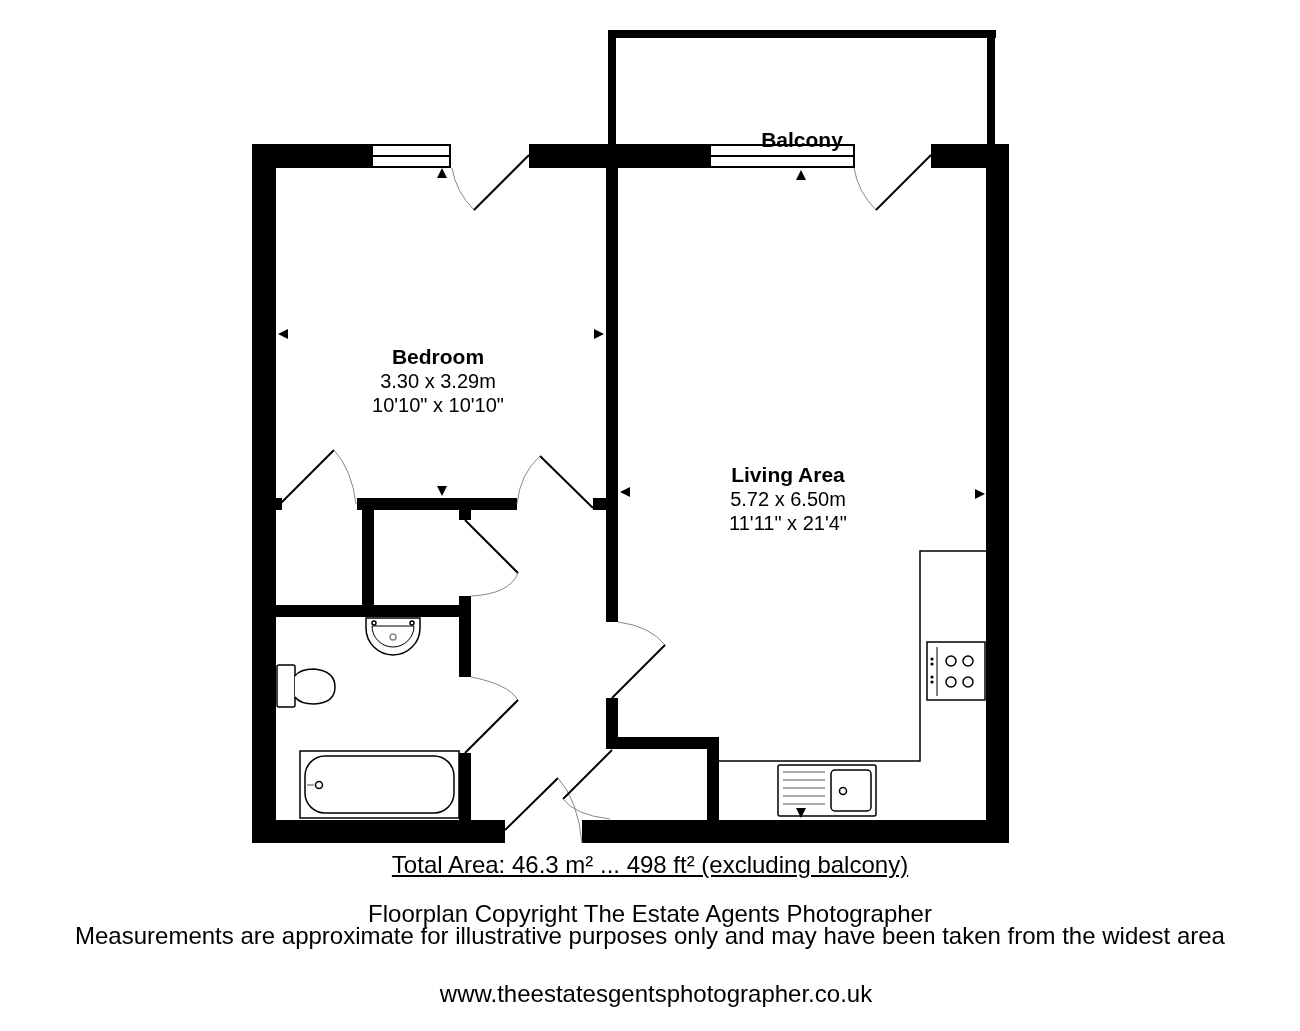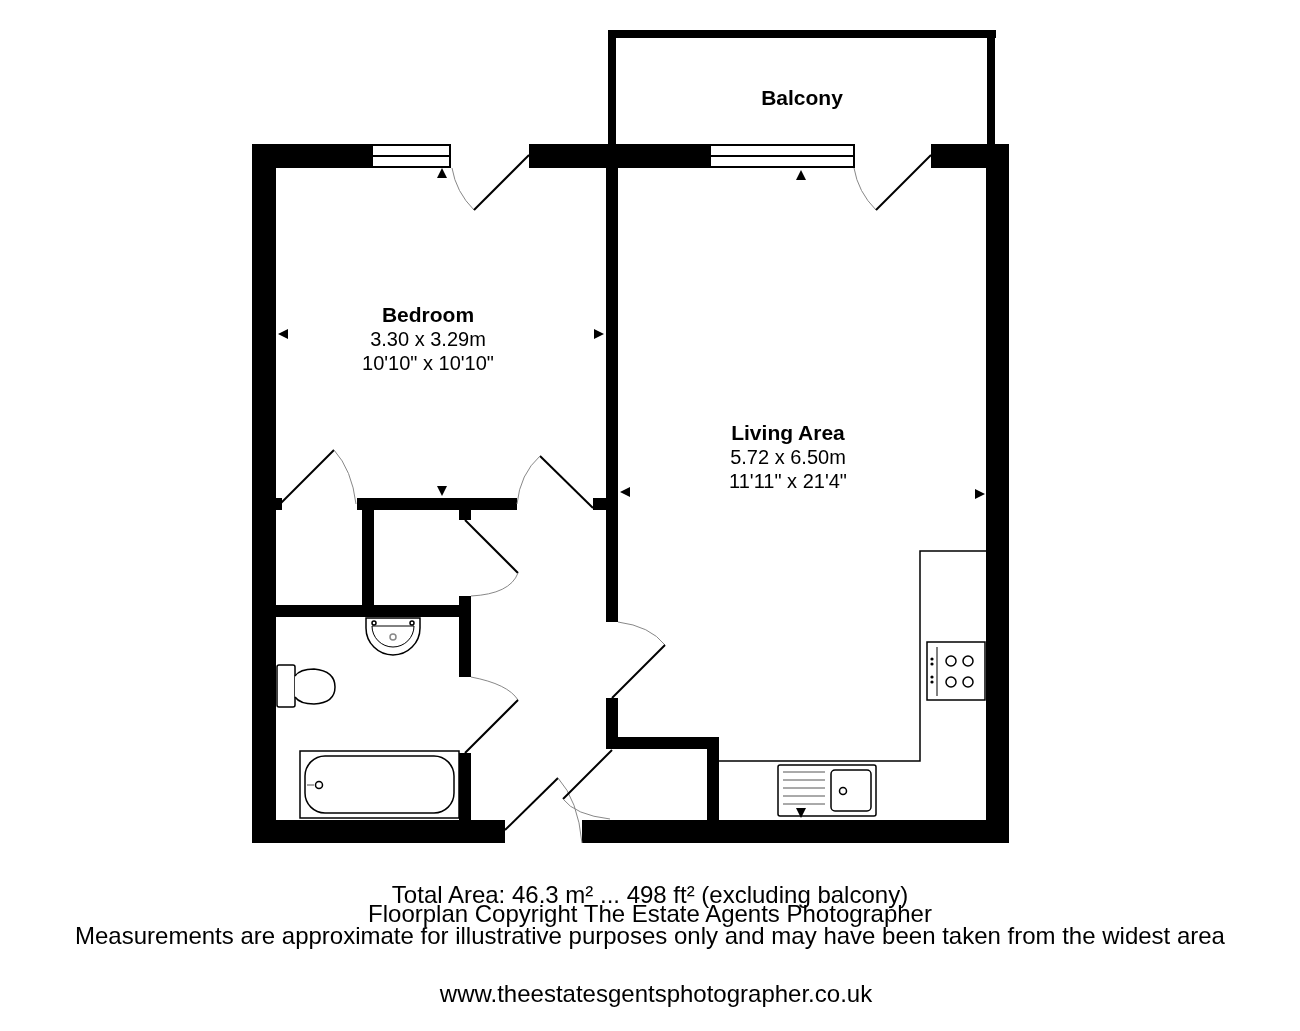--- a/index.html
+++ b/index.html
@@ -1,22 +1,22 @@
 <!DOCTYPE html>
 <html><head>
   <meta charset="utf-8">
   <style>
     html, body { margin: 0; padding: 0; background: #ffffff; }
     body { width: 1300px; height: 1031px; position: relative; overflow: hidden; font-family: "Liberation Sans", sans-serif; color: #000; }
     #plan { position: absolute; left: 0; top: 0; }
-    .room-label { position: absolute; text-align: center; transform: translateX(-50%); white-space: nowrap; line-height: 1.2; }
+    .room-label { position: absolute; text-align: center; transform: translateX(-50%); white-space: nowrap; line-height: 1.2; margin-top: 42px; }
     .room-name { font-weight: bold; font-size: 21px; }
     .room-dim { font-size: 20px; }
     .footer { position: absolute; left: 0; width: 1300px; text-align: center; white-space: nowrap; }
-    .total { top: 881px; font-size: 24px; }
+    .total { top: 851px; font-size: 24px; text-decoration: underline; }
     .note { font-weight: normal; font-size: 24px; }
     .note1 { top: 922px; }
     .note2 { top: 900px; }
     .note3 { top: 980px; margin-left: 6px; }
   </style>
 </head>
 <body>
 
 <svg id="plan" width="1300" height="870" viewBox="0 0 1300 870">
 
@@ -167,21 +167,21 @@
       <line x1="783" y1="796" x2="825" y2="796"></line>
       <line x1="783" y1="804" x2="825" y2="804"></line>
     </g>
     <polygon points="796,808 806,808 801,818" fill="#000" stroke="none"></polygon>
   </g>
 </svg>
 
 <div class="room-label" style="left:802px; top:85px;">
   <div class="room-name">Balcony</div>
 </div>
-<div class="room-label" style="left:428px; top:302px;">
+<div class="room-label" style="left:438px; top:302px;">
   <div class="room-name">Bedroom</div>
   <div class="room-dim">3.30 x 3.29m</div>
   <div class="room-dim">10'10" x 10'10"</div>
 </div>
 <div class="room-label" style="left:788px; top:420px;">
   <div class="room-name">Living Area</div>
   <div class="room-dim">5.72 x 6.50m</div>
   <div class="room-dim">11'11" x 21'4"</div>
 </div>
 

